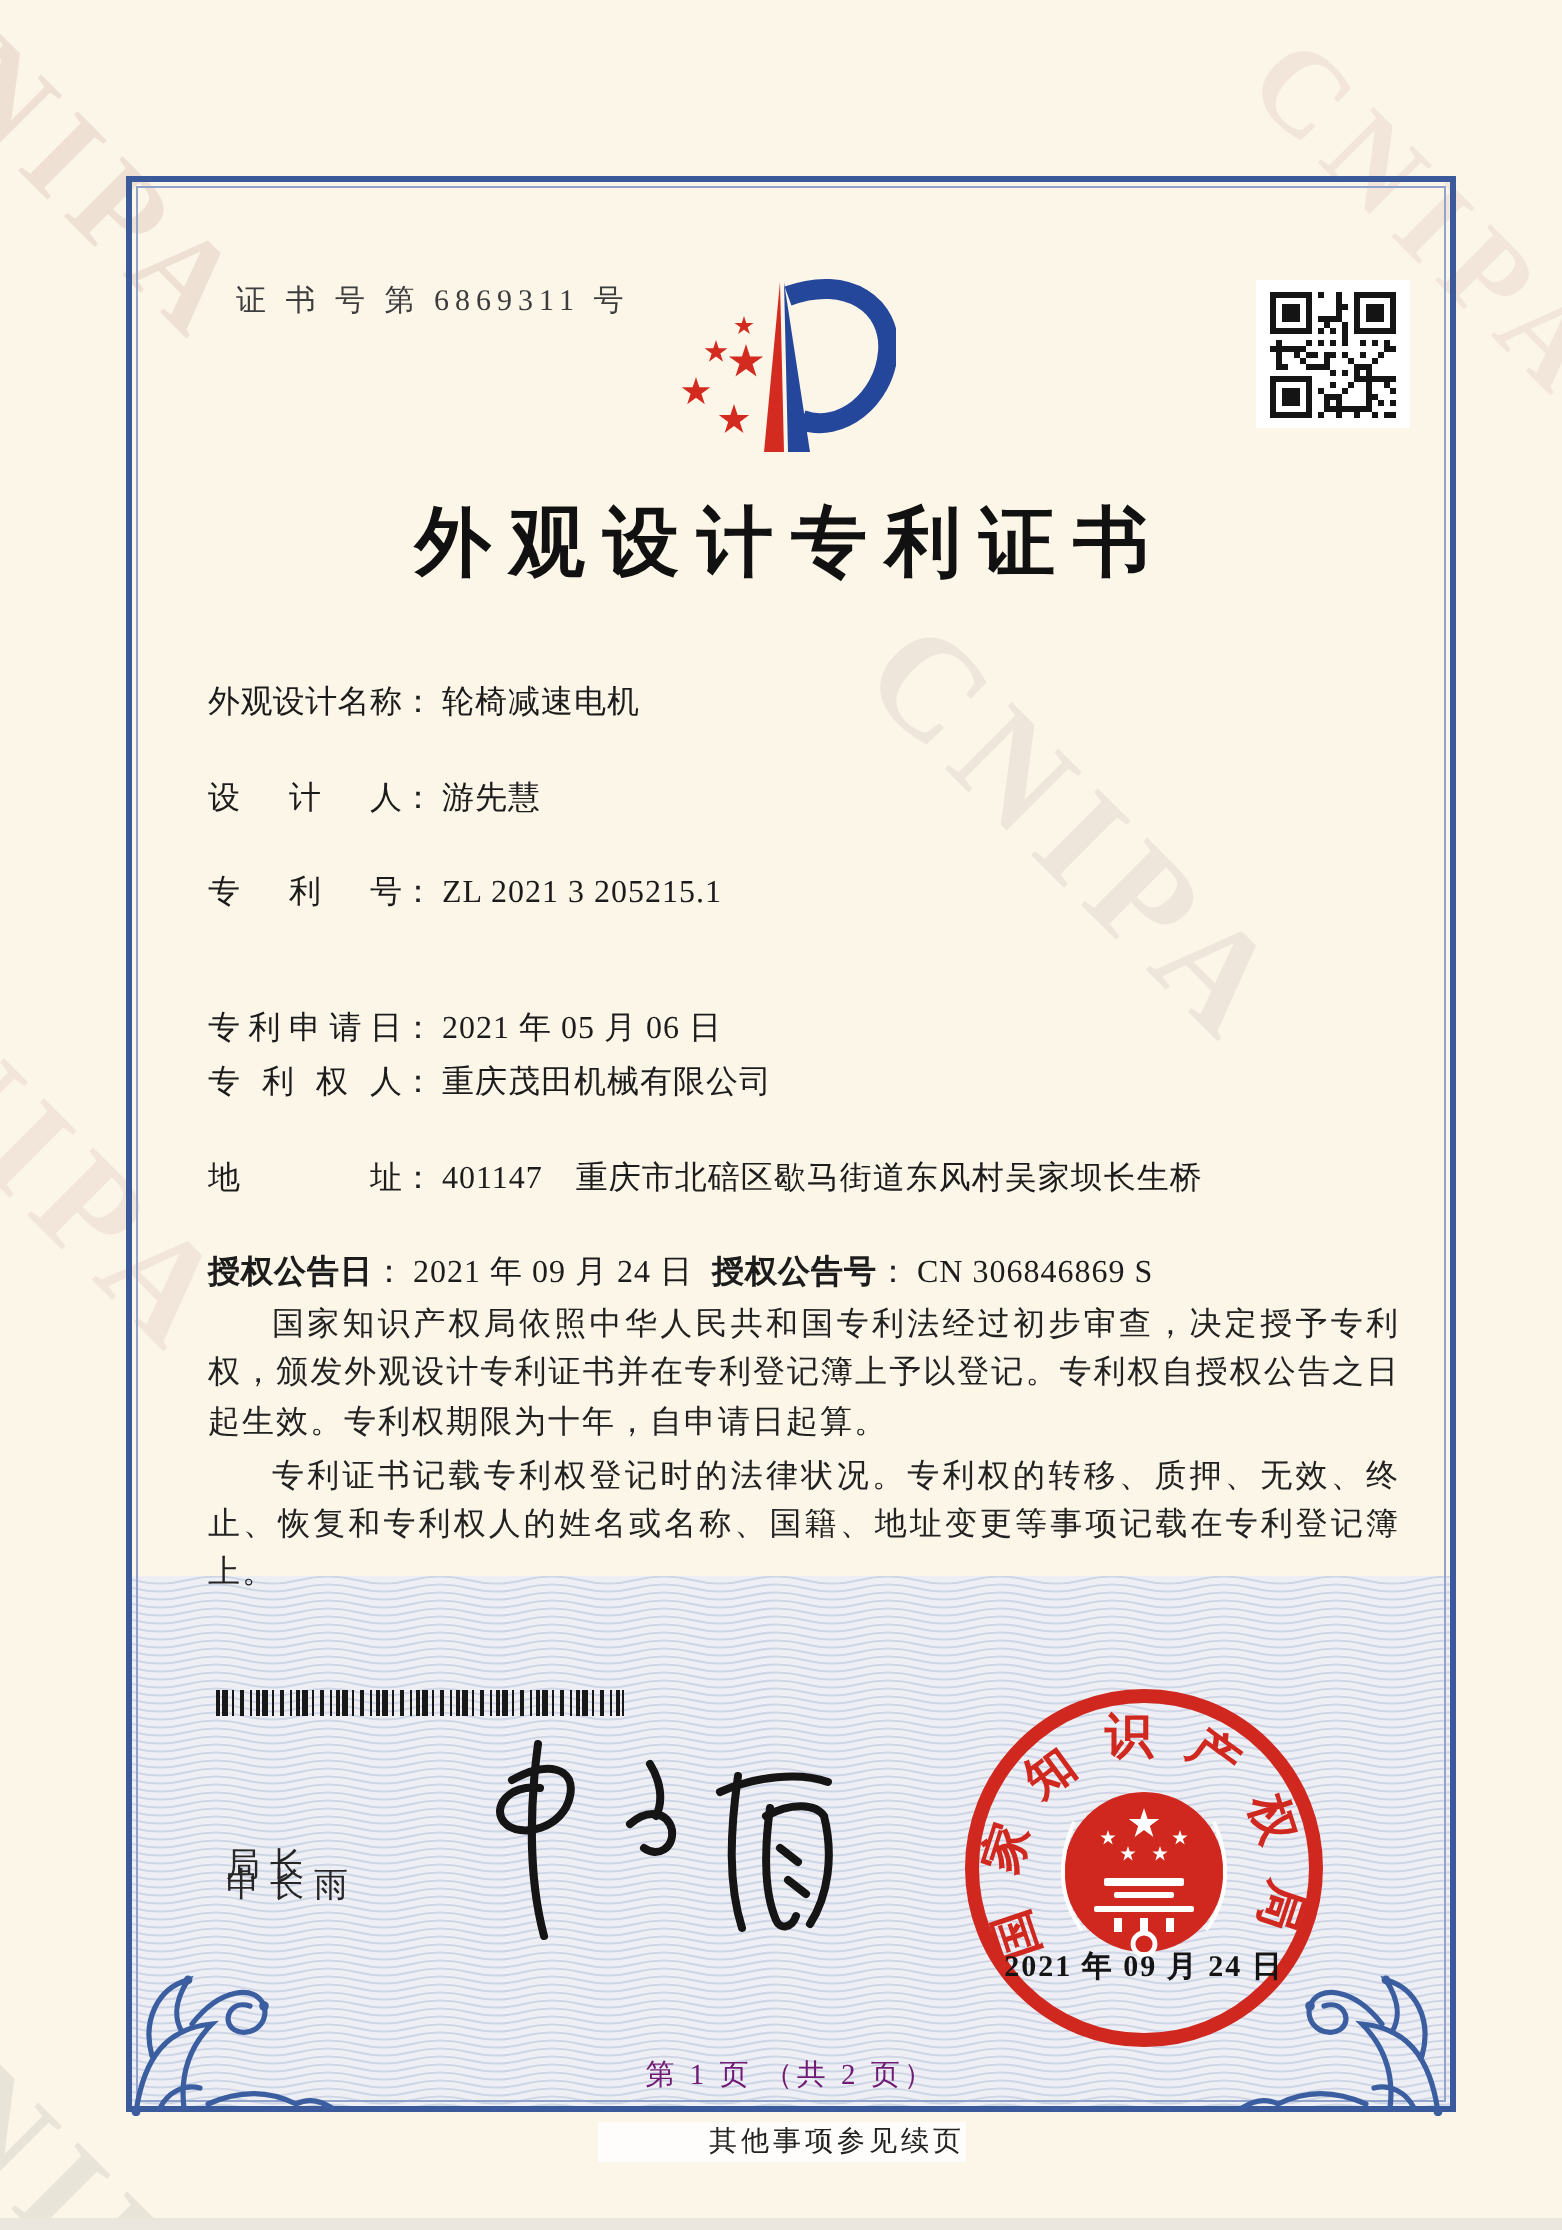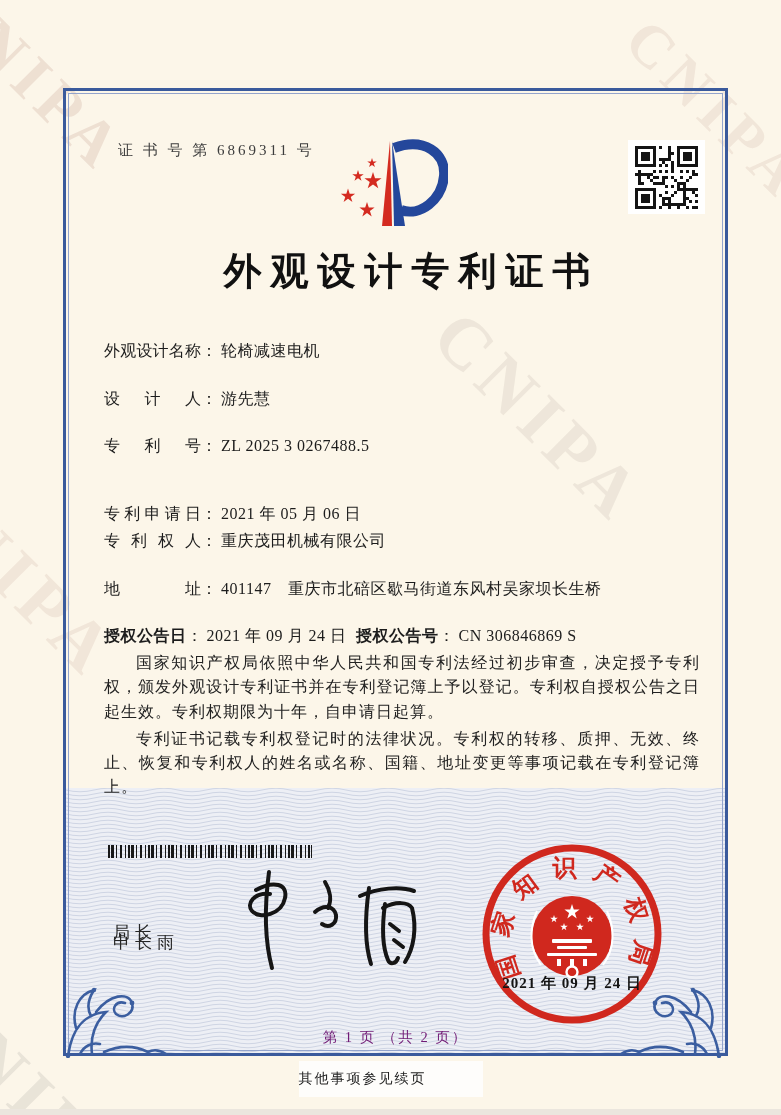--- a/index.html
+++ b/index.html
@@ -25,21 +25,21 @@
     overflow:hidden;z-index:1;}
   .flourish{position:absolute;z-index:4;}
   .flourish.left{left:64px;top:966px;}
   .flourish.right{left:619px;top:966px;transform:scaleX(-1);}
   
   .cert-no{position:absolute;left:118px;top:141px;font-size:15px;letter-spacing:3px;color:#3d3d3d;z-index:5;}
   .logo{position:absolute;left:338px;top:138px;z-index:5;}
   .qr{position:absolute;left:628px;top:140px;width:77px;height:74px;background:#fff;
     display:flex;align-items:center;justify-content:center;z-index:5;}
   .title{position:absolute;left:63px;top:246px;width:665px;text-align:center;font-size:38px;
-    font-weight:700;letter-spacing:9px;color:#111;z-index:5;white-space:nowrap;padding-left:16px;}
+    font-weight:700;letter-spacing:9px;color:#111;z-index:5;white-space:nowrap;}
   
   .rows{position:absolute;left:104px;top:0;width:620px;z-index:5;font-size:16px;}
   .row{position:absolute;white-space:nowrap;}
   .r1{top:341px;} .r2{top:389px;} .r3{top:436px;} .r4{top:504px;} .r5{top:531px;} .r6{top:579px;}
   .r7{top:626px;width:620px;}
   .flabel{display:inline-block;width:97px;text-align:justify;text-align-last:justify;vertical-align:bottom;}
   .fvalue{margin-left:4px;letter-spacing:0.5px;}
   .gpair2{position:absolute;left:252px;top:0;}
   .glabel{letter-spacing:0.5px;font-weight:bold;}
   
@@ -58,22 +58,22 @@
     font-family:"Liberation Sans","DejaVu Sans",sans-serif;}
   .sig-title{top:921px;} .sig-name{top:931px;}
   .sig-hand{position:absolute;left:222px;top:868px;z-index:5;}
   
   .seal{position:absolute;left:477px;top:839px;z-index:6;}
   .seal-date{position:absolute;left:477px;top:974px;width:190px;text-align:center;z-index:7;
     font-size:15px;font-weight:700;letter-spacing:1px;color:#141414;white-space:nowrap;}
   
   .page-info{position:absolute;left:63px;top:1028px;width:665px;text-align:center;z-index:5;
     font-size:14.5px;letter-spacing:2px;color:#701a75;}
-  .note-box{position:absolute;left:50%;transform:translateX(-50%);top:1061px;width:184px;height:36px;
-    background:#fefdfb;z-index:5;display:flex;align-items:center;justify-content:flex-start;}
+  .note-box{position:absolute;left:50%;transform:translateX(-50%);top:1061px;width:184px;height:20px;
+    background:#fefdfb;z-index:5;display:flex;align-items:center;justify-content:flex-end;}
   .note-text{font-size:14px;letter-spacing:2px;color:#222;white-space:nowrap;}
 </style>
 </head>
 <body>
 
 <div class="page">
 
   <div class="wm wm1">CNIPA</div>
   <div class="wm wm2">CNIPA</div>
   <div class="wm wm3">CNIPA</div>
@@ -407,21 +407,21 @@
   <div class="title">外观设计专利证书</div>
 
   <div class="rows">
     <div class="row r1">
       <span class="flabel">外观设计名称</span><span>：</span><span class="fvalue">轮椅减速电机</span>
     </div>
     <div class="row r2">
       <span class="flabel">设计人</span><span>：</span><span class="fvalue">游先慧</span>
     </div>
     <div class="row r3">
-      <span class="flabel">专利号</span><span>：</span><span class="fvalue">ZL 2025 3 0267488.5</span>
+      <span class="flabel">专利号</span><span>：</span><span class="fvalue">ZL 2021 3 205215.1</span>
     </div>
     <div class="row r4">
       <span class="flabel">专利申请日</span><span>：</span><span class="fvalue">2021 年 05 月 06 日</span>
     </div>
     <div class="row r5">
       <span class="flabel">专利权人</span><span>：</span><span class="fvalue">重庆茂田机械有限公司</span>
     </div>
     <div class="row r6">
       <span class="flabel">地址</span><span>：</span><span class="fvalue">401147　重庆市北碚区歇马街道东风村吴家坝长生桥</span>
     </div>

